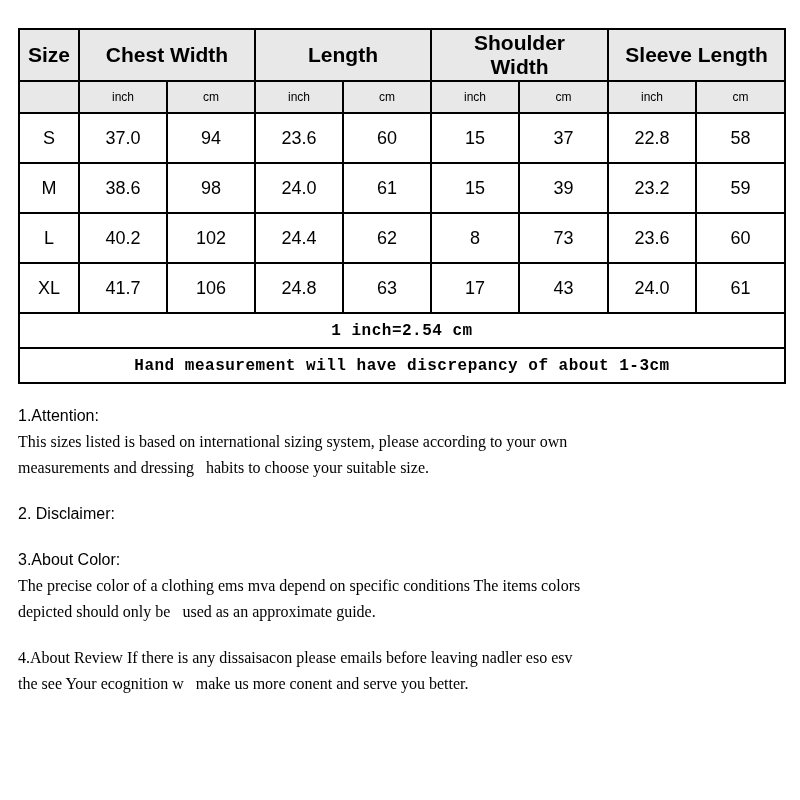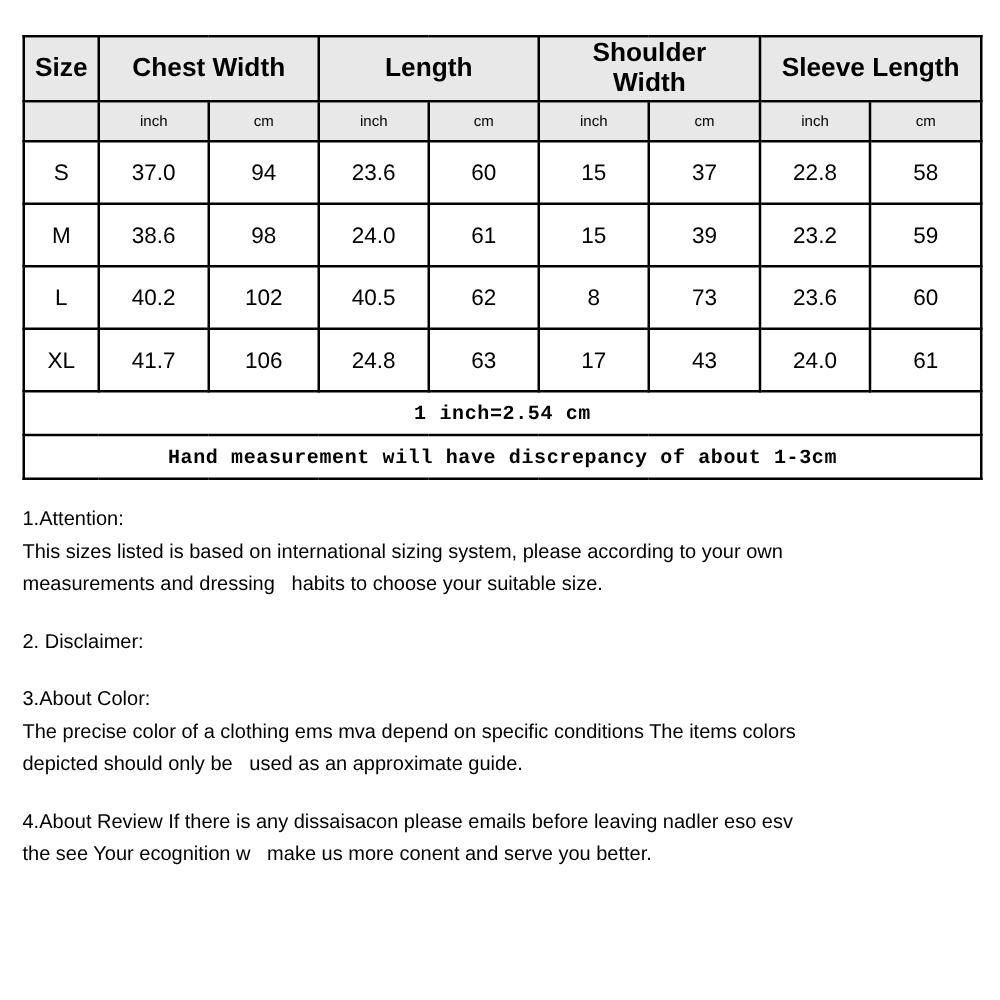--- a/index.html
+++ b/index.html
@@ -41,21 +41,21 @@
     font-weight: bold; font-size: 16px;
     letter-spacing: 0.5px;
     height: 33px;
   }
   .notes {
     position: absolute; left: 18px; top: 403px; width: 772px;
     font-size: 16px; line-height: 26px;
   }
   .note-block { margin: 0 0 20px 0; }
   .note-heading { white-space: pre-wrap; }
-  .note-body { white-space: pre-wrap; }
+  .note-body { white-space: pre-wrap; font-family: Liberation Serif, serif; }
 </style>
 </head>
 <body>
 
 <table class="size-chart">
   <colgroup>
     <col style="width:60px">
     <col style="width:88px">
       <col style="width:88px">
     <col style="width:88px">
@@ -105,21 +105,21 @@
       <td>61</td>
       <td>15</td>
       <td>39</td>
       <td>23.2</td>
       <td>59</td>
     </tr>
     <tr class="data-row">
       <td>L</td>
       <td>40.2</td>
       <td>102</td>
-      <td>40.5</td>
+      <td>24.4</td>
       <td>62</td>
       <td>8</td>
       <td>73</td>
       <td>23.6</td>
       <td>60</td>
     </tr>
     <tr class="data-row">
       <td>XL</td>
       <td>41.7</td>
       <td>106</td>

